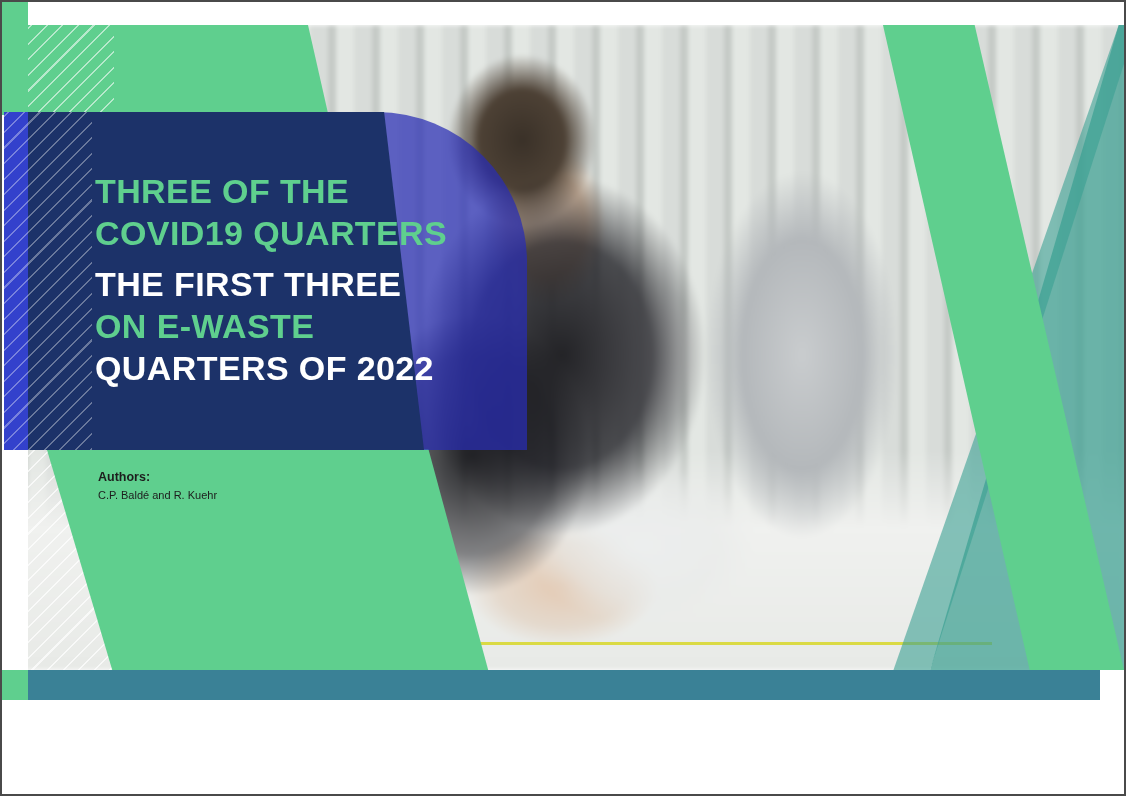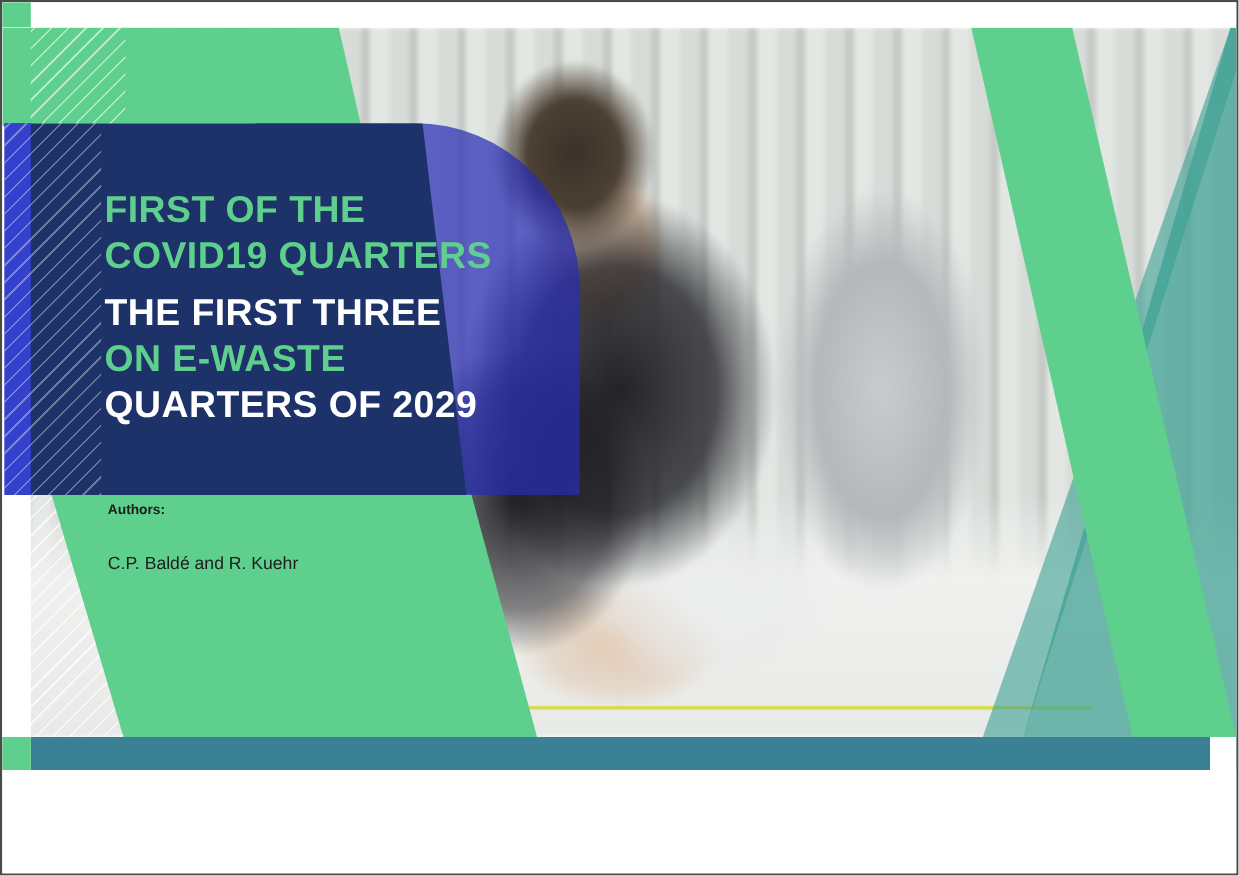--- a/index.html
+++ b/index.html
@@ -230,33 +230,32 @@
     white-space: nowrap;
   }
   .title-green { color: #5FCF8E; }
   .title-white { color: #ffffff; }
   .title-sub { margin-top: 9px; }
 
   
   .authors {
     position: absolute;
     left: 96px;
-    top: 452px;
+    top: 466px;
     color: #1d1d1d;
   }
   .authors-label {
     font-size: 12.5px;
     font-weight: bold;
     line-height: 18px;
   }
   .authors-names {
-    font-size: 16px;
+    font-size: 11px;
     font-weight: normal;
     line-height: 18px;
-    margin-top: 32px;
   }
 
   
   .teal-bar {
     position: absolute;
     left: 26px;
     top: 668px;
     width: 1072px;
     height: 30px;
     background: #3A8196;
@@ -303,25 +302,25 @@
 
   <div class="hatch-bottom-left"></div>
   <div class="green-mid-left"></div>
 
   <div class="navy-soft"></div>
   <div class="navy-box-slant"></div>
   <div class="navy-blue-stripe"></div>
   <div class="navy-hatch"></div>
 
   <div class="title-wrap">
-    <div class="title-line title-green">FIRST OF THE</div>
+    <div class="title-line title-green">THREE OF THE</div>
     <div class="title-line title-green">COVID19 QUARTERS</div>
     <div class="title-line title-white title-sub">THE FIRST THREE</div>
     <div class="title-line title-green">ON E-WASTE</div>
-    <div class="title-line title-white">QUARTERS OF 2029</div>
+    <div class="title-line title-white">QUARTERS OF 2022</div>
   </div>
 
   <div class="authors">
     <div class="authors-label">Authors:</div>
     <div class="authors-names">C.P. Baldé and R. Kuehr</div>
   </div>
 
   <div class="teal-bar"></div>
   <div class="teal-bar-chip"></div>
 

